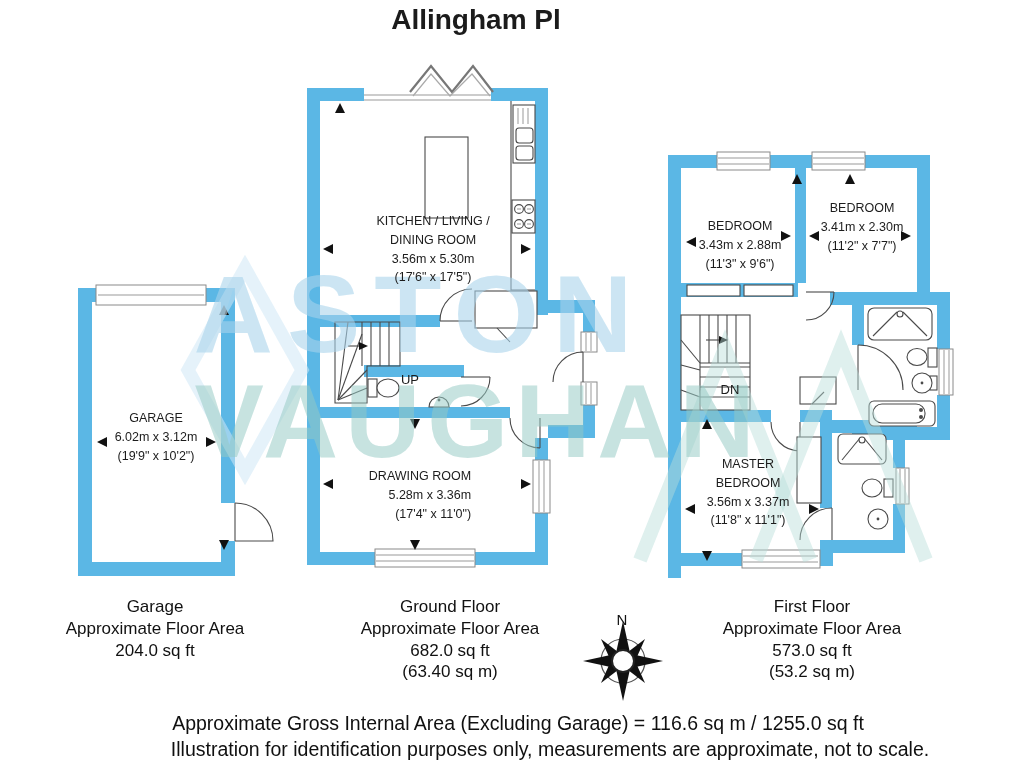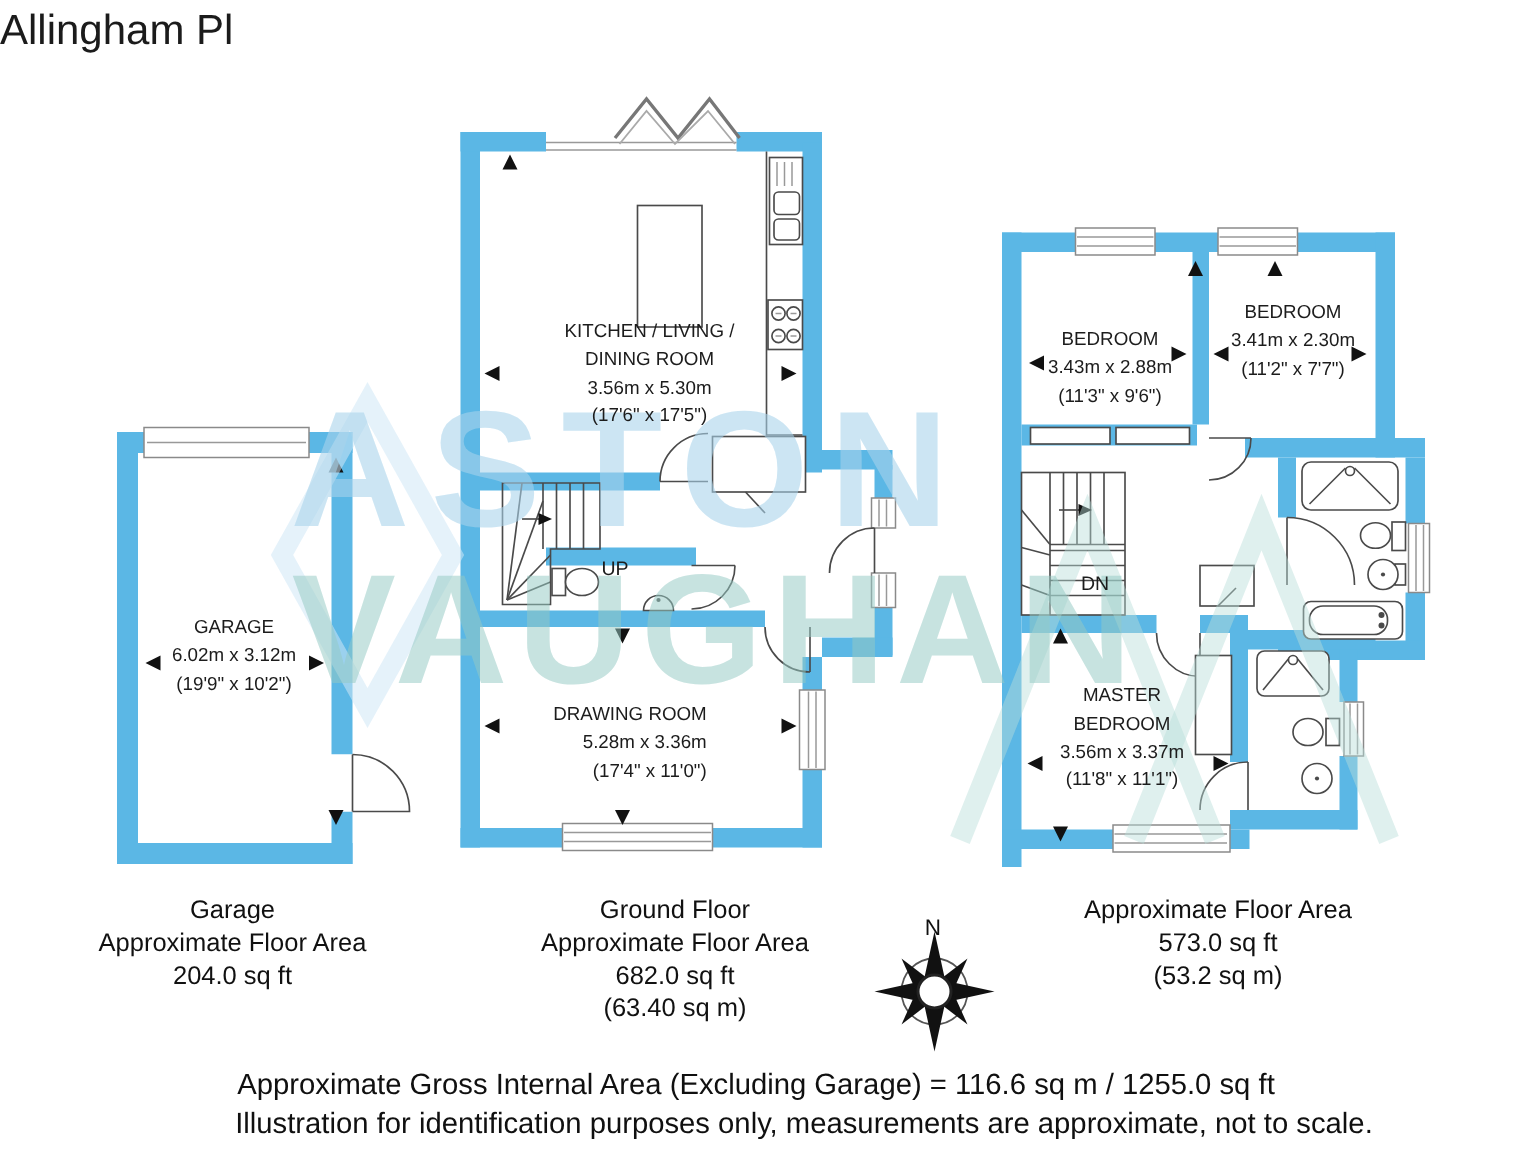--- a/index.html
+++ b/index.html
@@ -6,25 +6,25 @@
   #page{position:relative;width:1024px;height:768px;background:#ffffff;overflow:hidden;
         font-family:"Liberation Sans", sans-serif;color:#1b1b1b;}
   #plan-svg{position:absolute;left:0;top:0;z-index:1;}
   #watermark-layer{position:absolute;left:0;top:0;width:1024px;height:768px;z-index:3;pointer-events:none;}
   .wm-text{position:absolute;transform:translate(-50%,-50%);font-weight:bold;white-space:nowrap;}
   #wm-line1{left:420px;top:313px;font-size:110px;letter-spacing:14px;color:#a9d4ec;opacity:.58;}
   #wm-line2{left:478px;top:421px;font-size:104px;letter-spacing:7px;color:#95cac4;opacity:.52;}
   .lbl{position:absolute;z-index:6;transform:translate(-50%,-50%);text-align:center;
        font-size:12.5px;line-height:1.5;white-space:nowrap;color:#1c1c1c;}
   .stair-lbl{position:absolute;z-index:6;transform:translate(-50%,-50%);font-size:13px;color:#1c1c1c;}
-  #title{position:absolute;left:0;top:4px;width:952px;font-size:28px;font-weight:normal;z-index:6;}
+  #title{position:absolute;left:0;top:4px;width:952px;text-align:center;font-size:28px;font-weight:bold;z-index:6;}
   .area-lbl{position:absolute;z-index:6;transform:translate(-50%,0);text-align:center;
             font-size:17px;line-height:1.28;white-space:nowrap;color:#111;}
   #north-lbl{position:absolute;z-index:6;transform:translate(-50%,-50%);font-size:15px;color:#111;}
-  .footer{position:absolute;left:0;width:1008px;text-align:center;font-size:19.5px;color:#101010;z-index:6;}
+  .footer{position:absolute;left:14px;width:1008px;text-align:center;font-size:19.5px;color:#101010;z-index:6;}
   #footer1{top:712px;}
   #footer2{top:738px;padding-left:32px;}
 </style>
 </head>
 <body>
 
 <div id="page">
 
   <div id="title">Allingham Pl</div>
 
@@ -407,20 +407,21 @@
     <div>Approximate Floor Area</div>
     <div>204.0 sq ft</div>
   </div>
   <div class="area-lbl" style="left:450px;top:596px;">
     <div>Ground Floor</div>
     <div>Approximate Floor Area</div>
     <div>682.0 sq ft</div>
     <div>(63.40 sq m)</div>
   </div>
   <div class="area-lbl" style="left:812px;top:596px;">
+    <div>First Floor</div>
     <div>Approximate Floor Area</div>
     <div>573.0 sq ft</div>
     <div>(53.2 sq m)</div>
   </div>
 
   <div class="footer" id="footer1">Approximate Gross Internal Area (Excluding Garage) = 116.6 sq m / 1255.0 sq ft</div>
   <div class="footer" id="footer2">Illustration for identification purposes only, measurements are approximate, not to scale.</div>
 
 </div>
 

